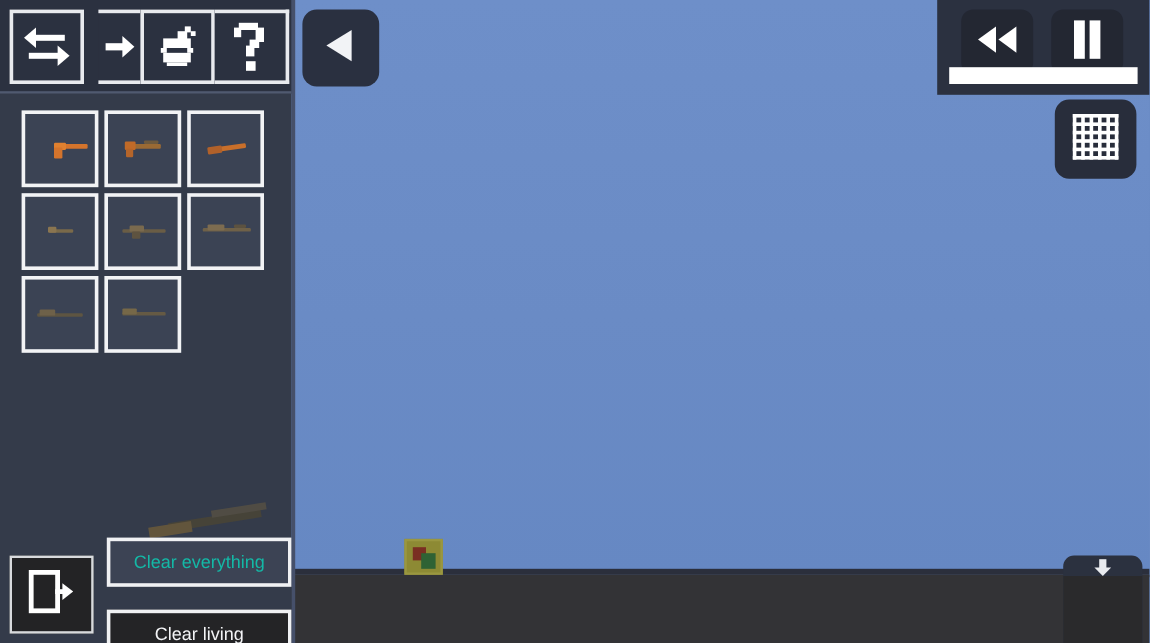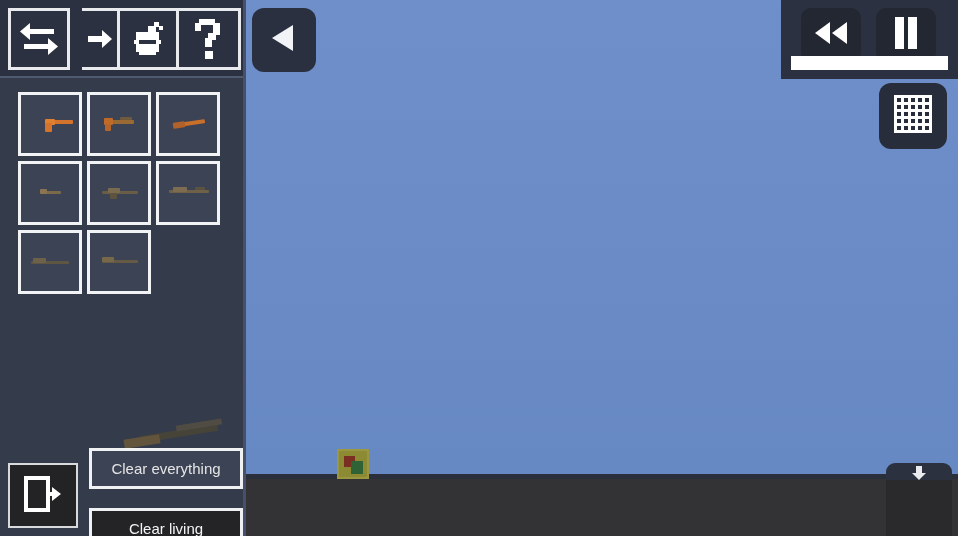--- a/index.html
+++ b/index.html
@@ -118,21 +118,21 @@
     background:#232325;
     display:flex; align-items:center; justify-content:center;
   }
 
   
   #clear-everything {
     position:absolute; left:89px; top:448px; width:154px; height:41px;
     background:rgba(62,70,86,0.80);
     border:3px solid #f0f1f3;
     display:flex; align-items:center; justify-content:center;
-    color:#e5e5e5; font-size:15px;
+    color:#14b8a6; font-size:15px;
   }
   #clear-living {
     position:absolute; left:89px; top:508px; width:154px; height:41px;
     background:#242426;
     border:3px solid #f0f1f3;
     display:flex; align-items:center; justify-content:center;
     color:#f3f4f6; font-size:15px;
   }
 
   

